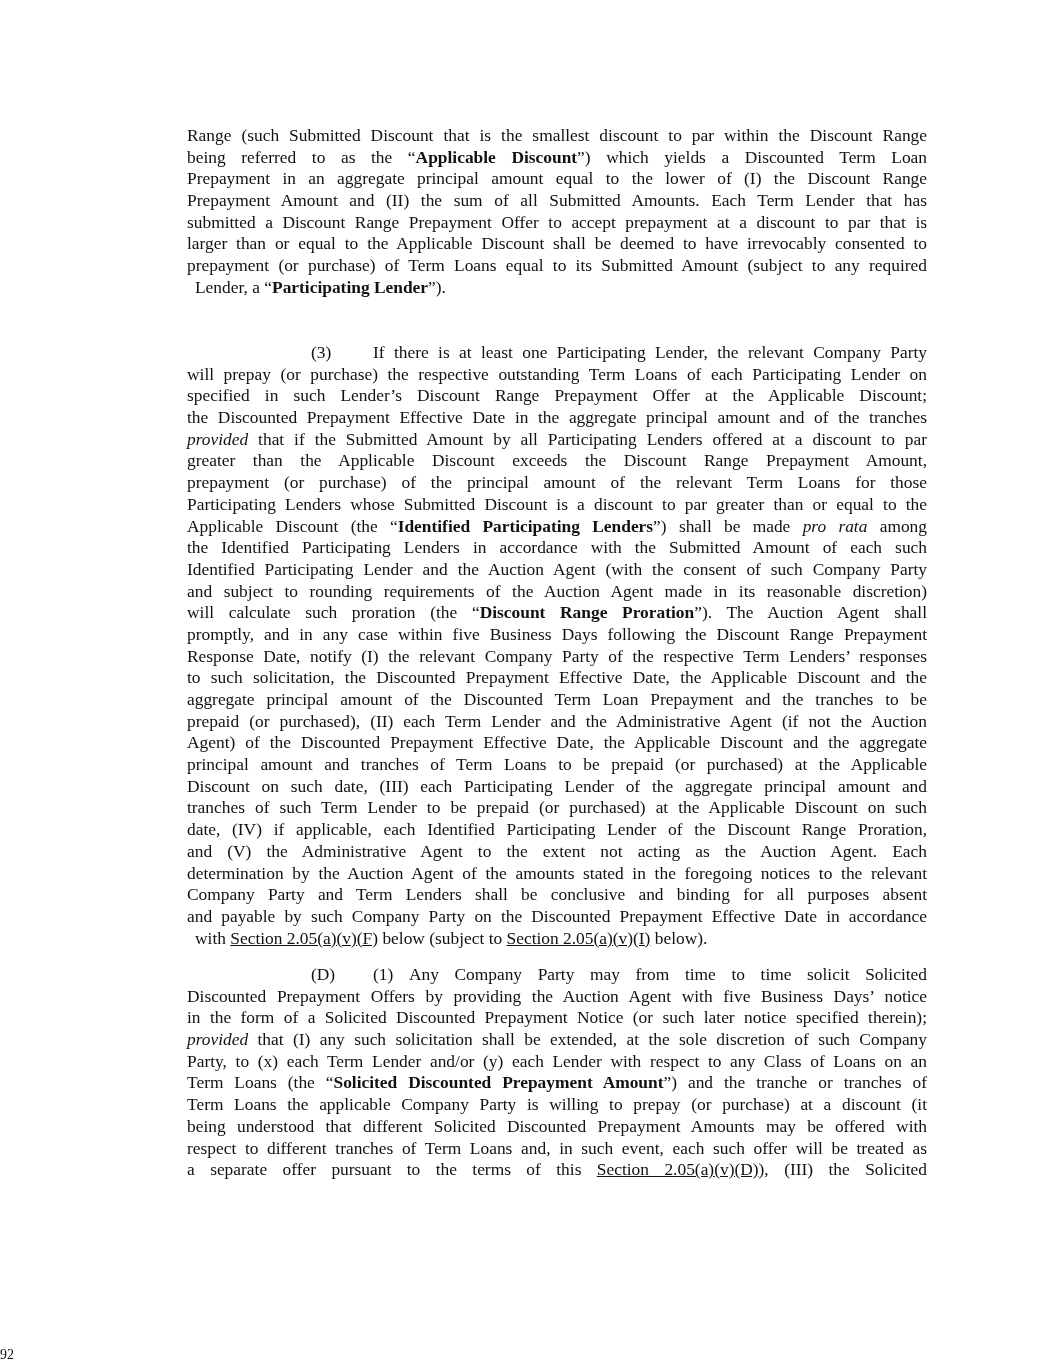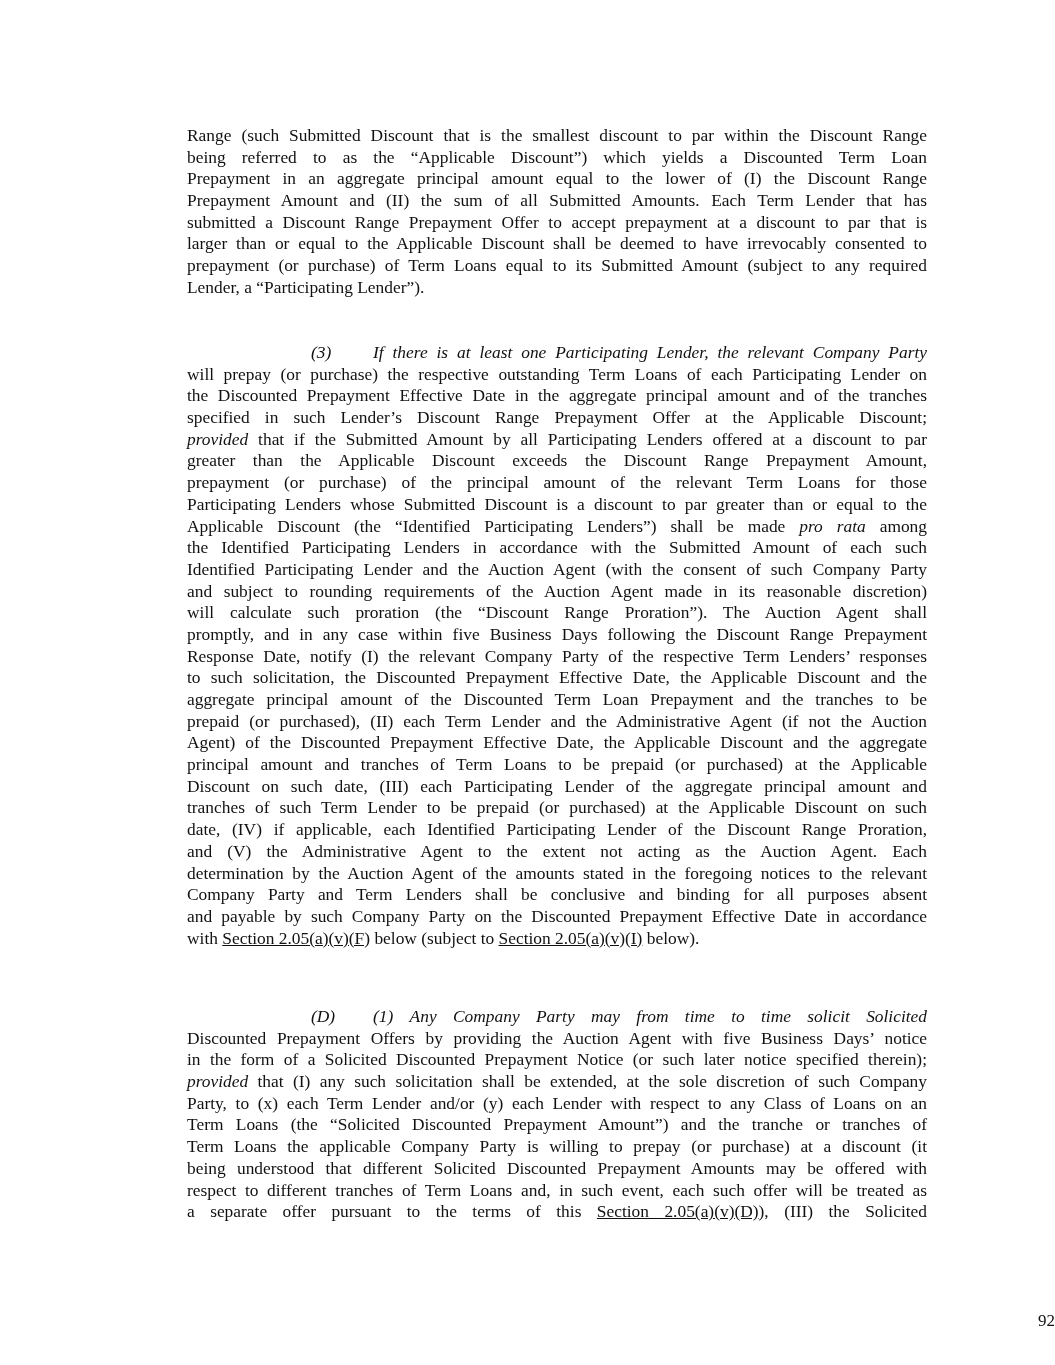--- a/index.html
+++ b/index.html
@@ -7,29 +7,29 @@
     .page {
       position: absolute; left: 0; top: 0; width: 1055px; height: 1365px; background: #ffffff;
       font-family: "Liberation Serif", "DejaVu Serif", serif; color: #111111;
     }
     .para { position: absolute; left: 187px; width: 740px; }
     .line {
       height: 21.7px; line-height: 21.7px; font-size: 17.4px;
       text-align: justify; text-align-last: justify; white-space: nowrap;
       overflow: visible;
     }
-    .line.last { text-align-last: left; }
-    .line.indent { padding-left: 124px; font-style: italic; }
+    .line.last { text-align-last: left; margin-left: 8px; }
+    .line.indent { padding-left: 124px; }
     .num { display: inline-block; width: 62px; }
-    b { font-weight: normal; }
+    b { font-weight: bold; }
     i { }
     u { text-decoration: underline; }
     .page-number {
-      position: absolute; left: 0; width: 1055px; top: 1310px; text-align: right;
-      font-size: 17px; line-height: 22px;
+      position: absolute; left: 0; width: 1055px; top: 1344px; text-align: left;
+      font-size: 14px; line-height: 22px;
     }
   </style>
 </head>
 <body>
 
 <div class="page">
 
   <div class="para" style="top:125px;">
     <div class="line">Range (such Submitted Discount that is the smallest discount to par within the Discount Range</div>
     <div class="line"><span>being referred to as the “</span><b>Applicable Discount</b><span>”) which yields a Discounted Term Loan</span></div>
@@ -37,22 +37,22 @@
     <div class="line">Prepayment Amount and (II)&nbsp;the sum of all Submitted Amounts. Each Term Lender that has</div>
     <div class="line">submitted a Discount Range Prepayment Offer to accept prepayment at a discount to par that is</div>
     <div class="line">larger than or equal to the Applicable Discount shall be deemed to have irrevocably consented to</div>
     <div class="line">prepayment (or purchase) of Term Loans equal to its Submitted Amount (subject to any required</div>
     <div class="line last"><span>Lender, a “</span><b>Participating Lender</b><span>”).</span></div>
   </div>
 
   <div class="para" style="top:342px;">
     <div class="line indent"><span class="num">(3)</span><span>If there is at least one Participating Lender, the relevant Company Party</span></div>
     <div class="line">will prepay (or purchase) the respective outstanding Term Loans of each Participating Lender on</div>
+    <div class="line">specified in such Lender’s Discount Range Prepayment Offer at the Applicable Discount;</div>
     <div class="line">the Discounted Prepayment Effective Date in the aggregate principal amount and of the tranches</div>
-    <div class="line">specified in such Lender’s Discount Range Prepayment Offer at the Applicable Discount;</div>
     <div class="line"><i>provided</i><span> that if the Submitted Amount by all Participating Lenders offered at a discount to par</span></div>
     <div class="line">greater than the Applicable Discount exceeds the Discount Range Prepayment Amount,</div>
     <div class="line">prepayment (or purchase) of the principal amount of the relevant Term Loans for those</div>
     <div class="line">Participating Lenders whose Submitted Discount is a discount to par greater than or equal to the</div>
     <div class="line"><span>Applicable Discount (the “</span><b>Identified Participating Lenders</b><span>”) shall be made </span><i>pro rata</i><span> among</span></div>
     <div class="line">the Identified Participating Lenders in accordance with the Submitted Amount of each such</div>
     <div class="line">Identified Participating Lender and the Auction Agent (with the consent of such Company Party</div>
     <div class="line">and subject to rounding requirements of the Auction Agent made in its reasonable discretion)</div>
     <div class="line"><span>will calculate such proration (the “</span><b>Discount Range Proration</b><span>”).  The Auction Agent shall</span></div>
     <div class="line">promptly, and in any case within five Business Days following the Discount Range Prepayment</div>
@@ -65,21 +65,21 @@
     <div class="line">Discount on such date, (III)&nbsp;each Participating Lender of the aggregate principal amount and</div>
     <div class="line">tranches of such Term Lender to be prepaid (or purchased) at the Applicable Discount on such</div>
     <div class="line">date, (IV) if applicable, each Identified Participating Lender of the Discount Range Proration,</div>
     <div class="line">and (V) the Administrative Agent to the extent not acting as the Auction Agent.  Each</div>
     <div class="line">determination by the Auction Agent of the amounts stated in the foregoing notices to the relevant</div>
     <div class="line">Company Party and Term Lenders shall be conclusive and binding for all purposes absent</div>
     <div class="line">and payable by such Company Party on the Discounted Prepayment Effective Date in accordance</div>
     <div class="line last"><span>with </span><u>Section 2.05(a)(v)(F)</u><span> below (subject to </span><u>Section 2.05(a)(v)(I)</u><span> below).</span></div>
   </div>
 
-  <div class="para" style="top:1006px;">
+  <div class="para" style="top:964px;">
     <div class="line indent"><span class="num">(D)</span><span>(1)&nbsp;Any Company Party may from time to time solicit Solicited</span></div>
     <div class="line">Discounted Prepayment Offers by providing the Auction Agent with five Business Days’ notice</div>
     <div class="line">in the form of a Solicited Discounted Prepayment Notice (or such later notice specified therein);</div>
     <div class="line"><i>provided</i><span> that (I) any such solicitation shall be extended, at the sole discretion of such Company</span></div>
     <div class="line">Party, to (x) each Term Lender and/or (y) each Lender with respect to any Class of Loans on an</div>
     <div class="line"><span>Term Loans (the “</span><b>Solicited Discounted Prepayment Amount</b><span>”) and the tranche or tranches of</span></div>
     <div class="line">Term Loans the applicable Company Party is willing to prepay (or purchase) at a discount (it</div>
     <div class="line">being understood that different Solicited Discounted Prepayment Amounts may be offered with</div>
     <div class="line">respect to different tranches of Term Loans and, in such event, each such offer will be treated as</div>
     <div class="line"><span>a separate offer pursuant to the terms of this </span><u>Section&nbsp;2.05(a)(v)(D)</u><span>), (III)&nbsp;the Solicited</span></div>

